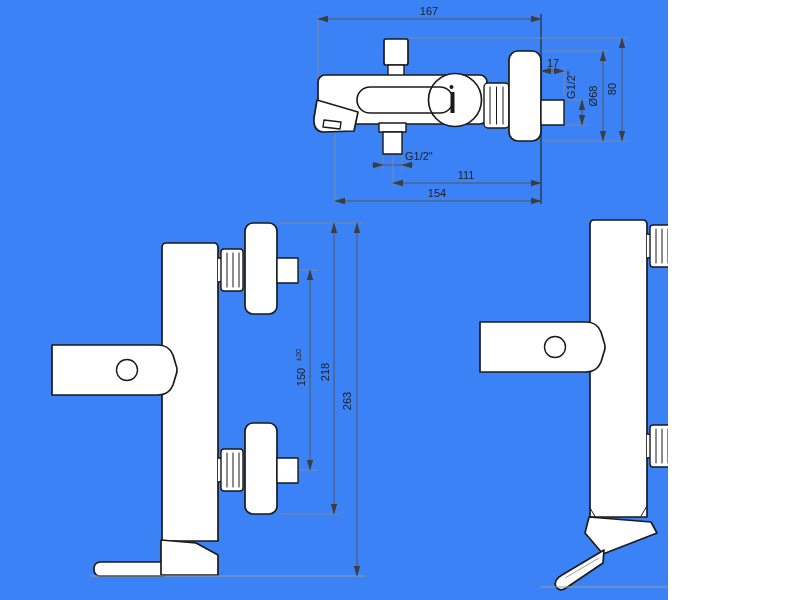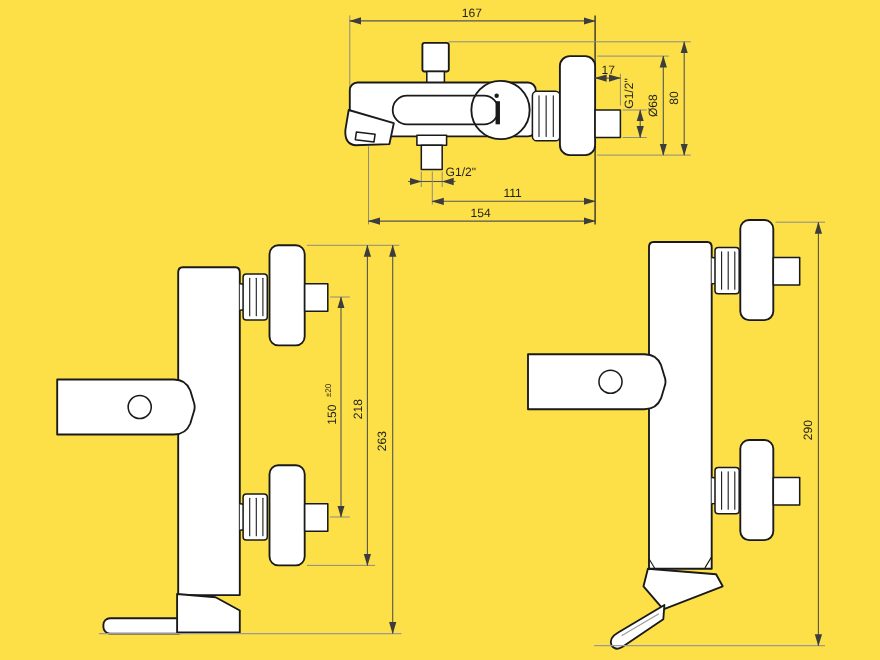--- a/index.html
+++ b/index.html
@@ -1,16 +1,16 @@
 <!DOCTYPE html>
 <html><head>
 <meta charset="utf-8">
 <style>
   html,body{margin:0;padding:0;background:#ffffff;}
-  .stage{width:800px;height:600px;position:relative;background:#fde047;overflow:hidden;}
+  .stage{width:668px;height:600px;position:relative;background:#3b82f6;overflow:hidden;}
   svg{display:block;}
   .part{fill:#ffffff;stroke:#1a1a1a;stroke-width:1.7;stroke-linejoin:round;stroke-linecap:round;}
   .part2{fill:#ffffff;stroke:#1a1a1a;stroke-width:1.4;stroke-linejoin:round;}
   .detail{fill:none;stroke:#1a1a1a;stroke-width:1;stroke-linecap:round;}
   .pill{fill:none;stroke:#1a1a1a;stroke-width:1.6;}
   .dim{fill:none;stroke:#555555;stroke-width:1;}
   .ext{fill:none;stroke:#8a8a8a;stroke-width:0.9;}
   .extd{fill:none;stroke:#2a2a2a;stroke-width:1.2;}
   .ground{fill:none;stroke:#9a9a9a;stroke-width:1.2;}
   .inner{fill:none;stroke:#9a9a9a;stroke-width:1;}

